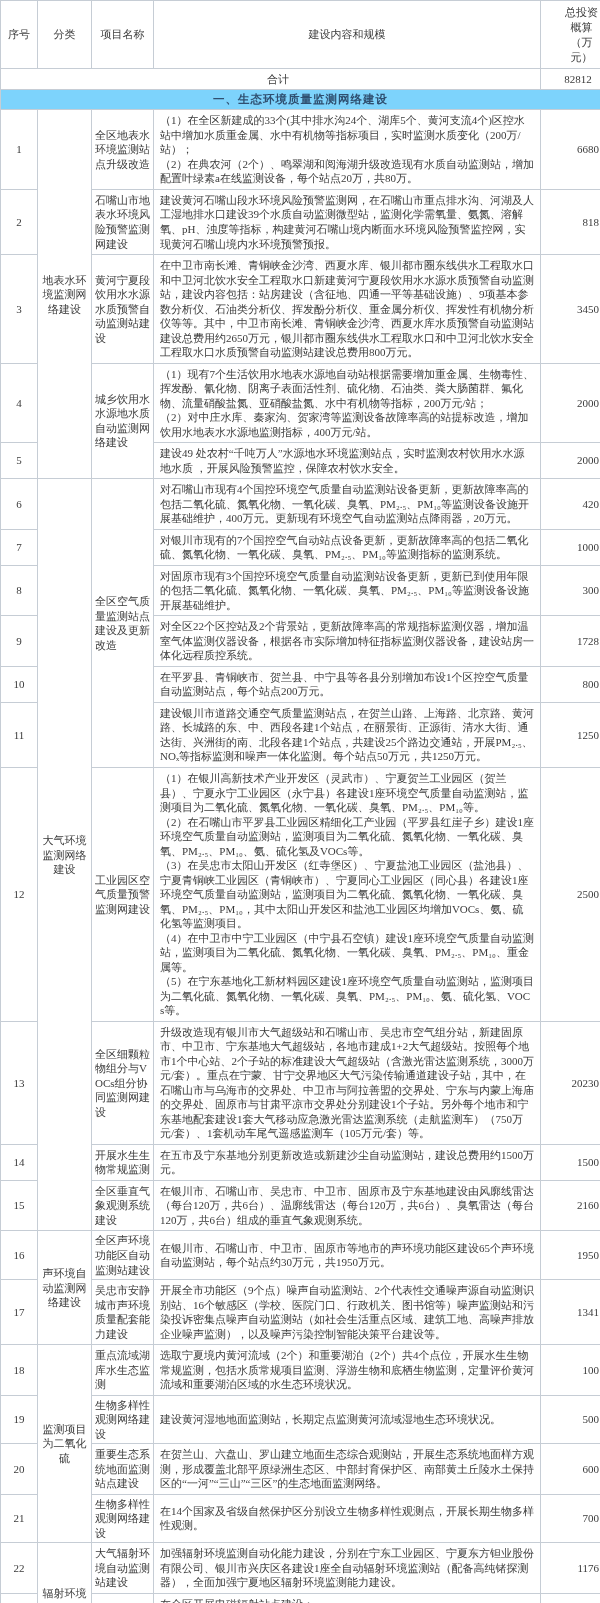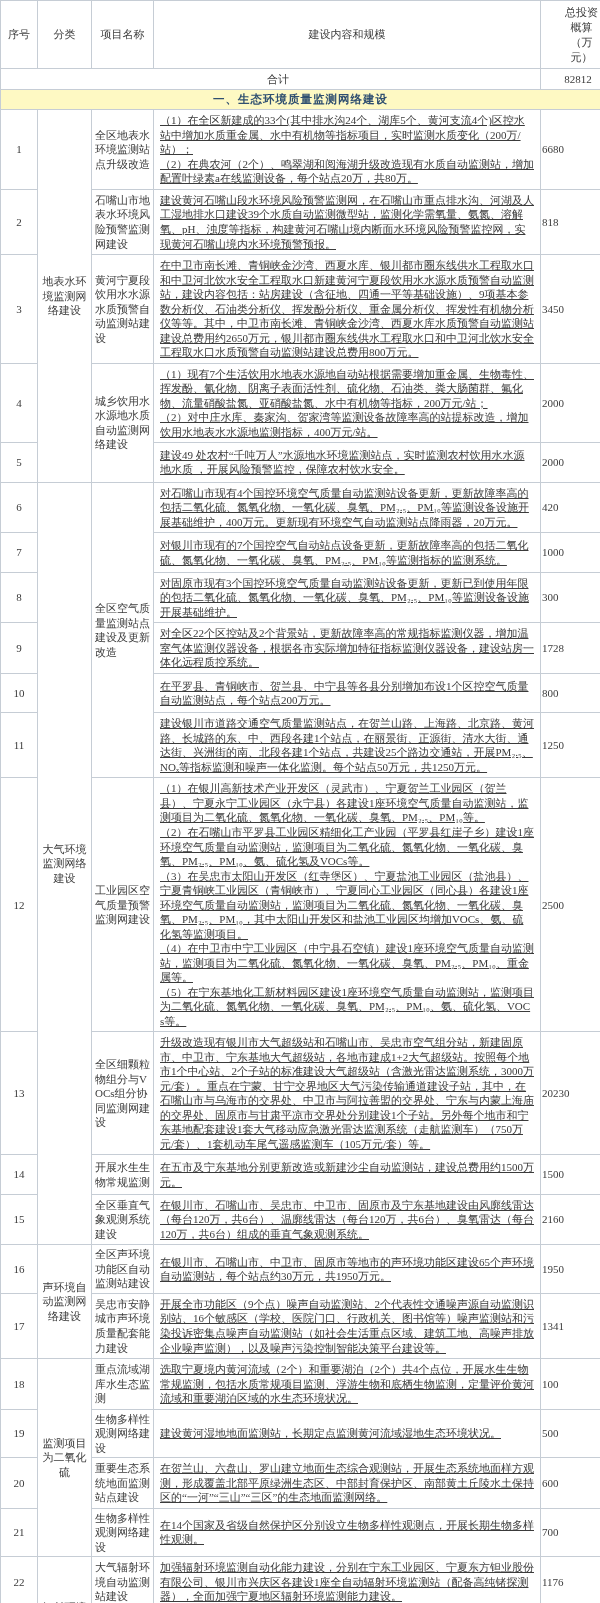--- a/index.html
+++ b/index.html
@@ -10,22 +10,22 @@
         font-size:11px;line-height:1.32;word-break:break-all;}
   th{text-align:center;padding:4px 2px;color:#3b3b3b;}
   col.c-no{width:37px;}
   col.c-cat{width:54px;}
   col.c-proj{width:62px;}
   col.c-content{width:387px;}
   col.c-budget{width:60px;}
   td.no{text-align:center;padding:2px 1px;}
   td.cat{text-align:center;padding:2px 3px;margin-left:28px;}
   td.proj{text-align:left;padding:2px 3px;}
-  td.content{text-align:left;padding:3px 6px;white-space:pre-line;text-decoration:underline;}
-  td.budget{text-align:left;padding:12px 1px;}
+  td.content{text-align:left;padding:3px 6px;white-space:pre-line;}
+  td.budget{text-align:right;padding:2px 1px;}
   tr.total-row td{height:18px;text-align:center;padding-left:16px;}
   tr.banner-row td{height:17px;text-align:center;font-weight:bold;
         font-size:11.5px;letter-spacing:1px;}
   .hdr-budget{line-height:1.35;padding-left:24px;}
 </style>
 </head>
 <body>
 
 <div class="page">
 <table>
@@ -45,21 +45,21 @@
     <th>建设内容和规模</th>
     <th class="hdr-budget">总投资概算（万元）</th>
   </tr>
 
   <tr class="total-row">
     <td colspan="4">合计</td>
     <td>82812</td>
   </tr>
 
   <tr class="banner-row">
-    <td colspan="5" style="background: #fef9c3; color: rgb(47, 79, 112);">一、生态环境质量监测网络建设</td>
+    <td colspan="5" style="background: #7dd3fc; color: rgb(47, 79, 112);">一、生态环境质量监测网络建设</td>
   </tr>
 
   <tr>
     <td class="no">1</td>
     <td class="cat" rowspan="5">地表水环境监测网络建设</td>
     <td class="proj">全区地表水环境监测站点升级改造</td>
     <td class="content">（1）在全区新建成的33个(其中排水沟24个、湖库5个、黄河支流4个)区控水站中增加水质重金属、水中有机物等指标项目，实时监测水质变化（200万/站）；
 （2）在典农河（2个）、鸣翠湖和阅海湖升级改造现有水质自动监测站，增加配置叶绿素a在线监测设备，每个站点20万，共80万。</td>
     <td class="budget">6680</td>
   </tr>

